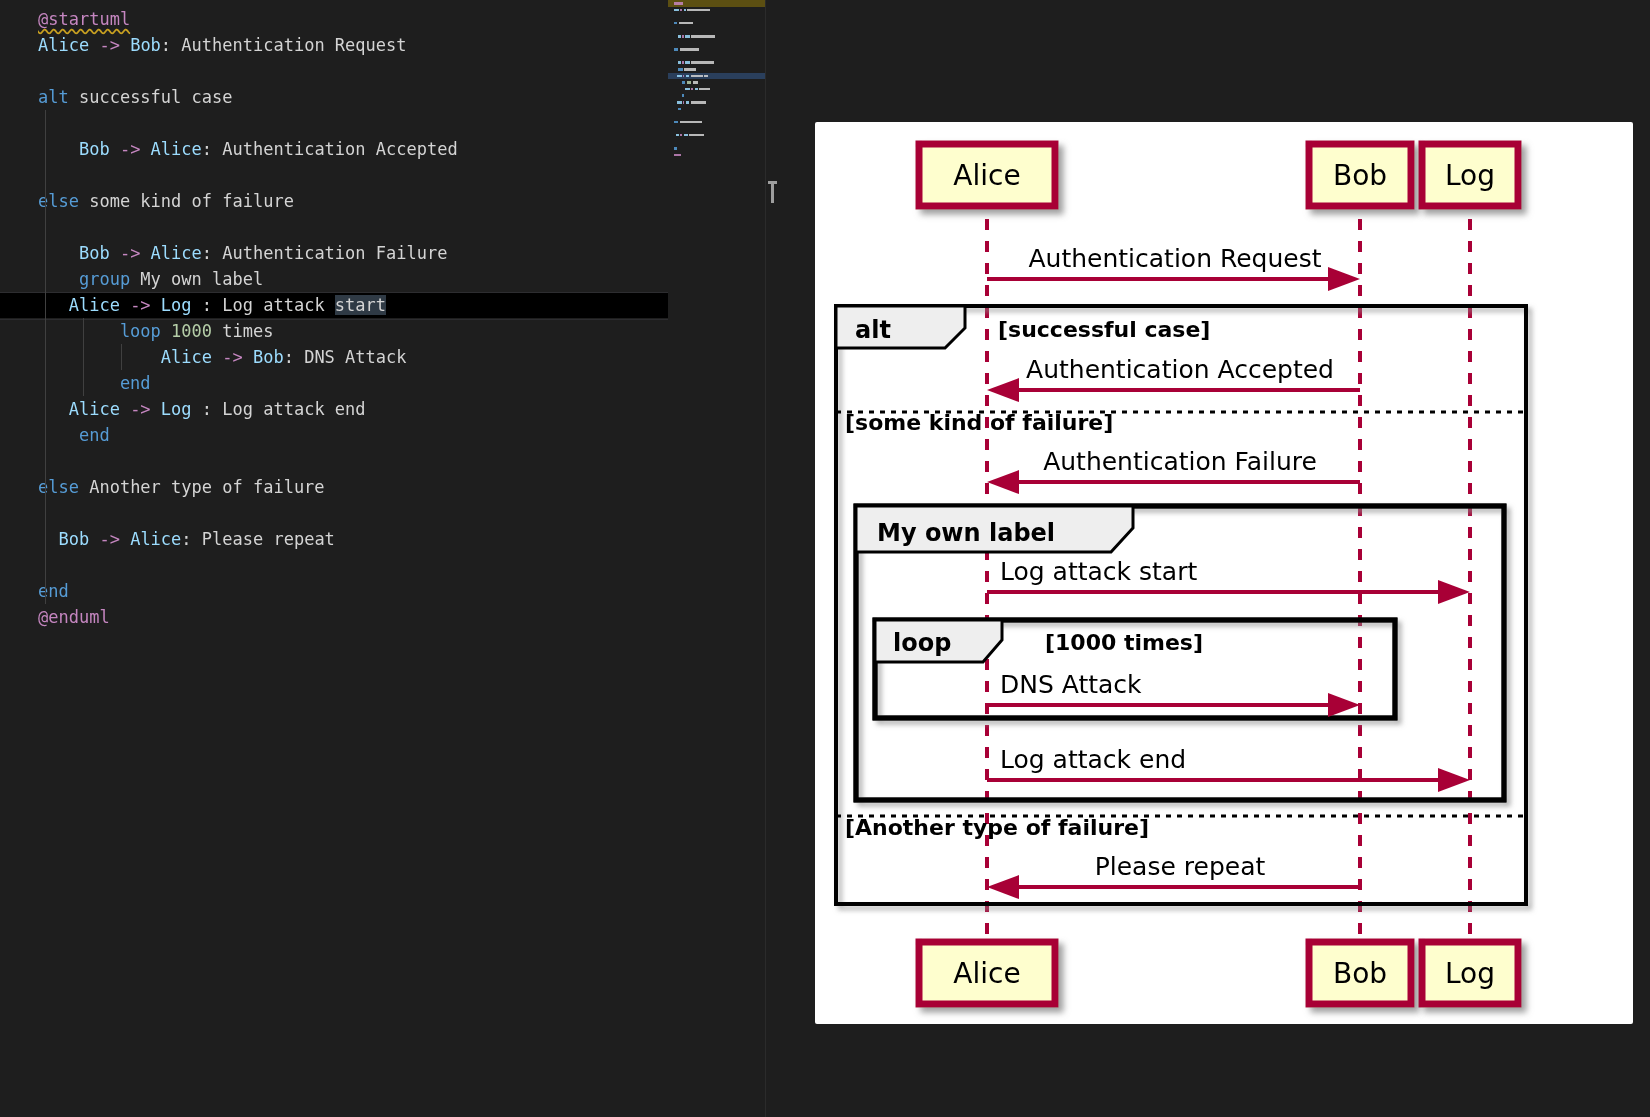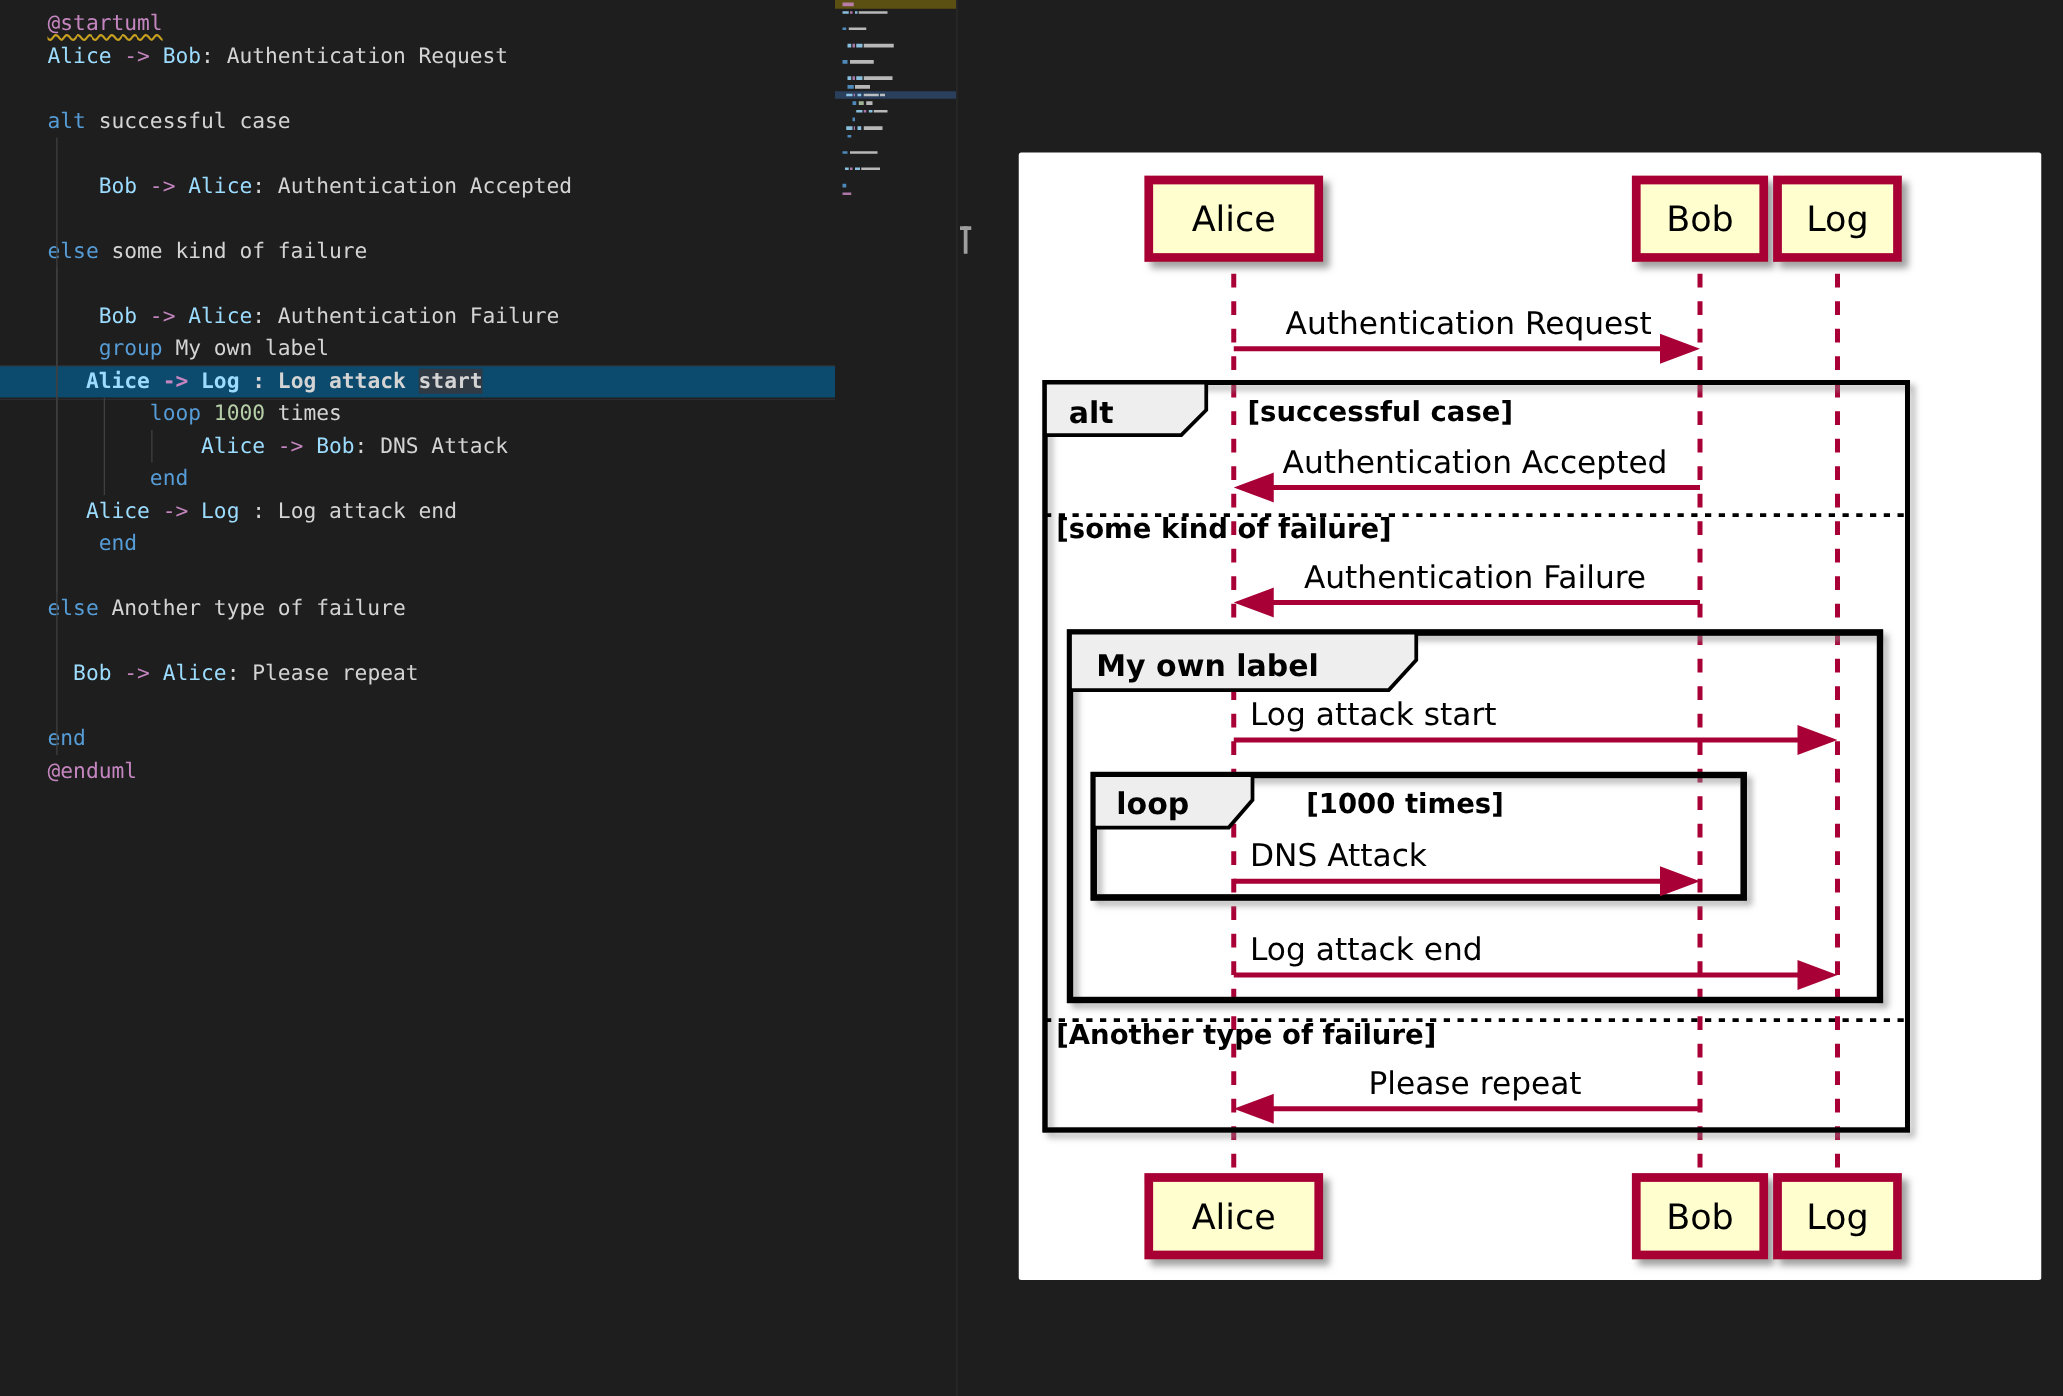--- a/index.html
+++ b/index.html
@@ -18,21 +18,21 @@
   }
   #code-area {
     position: absolute; left: 0; top: 0; width: 668px; height: 1117px;
     padding: 6px 0 0 0;
     font-family: "DejaVu Sans Mono", monospace;
     font-size: 17px;
     line-height: 26px;
     white-space: pre;
   }
   .code-line { position: relative; height: 26px; padding-left: 38px; color: #d4d4d4; }
-  .code-line.active { background: #0c4a6e; font-weight: bold; }
+  .code-line.active { background: #000000; }
   .code-line.active::after {
     content: ""; position: absolute; left: 0; right: 0; top: 0;
     border-top: 1px solid #2d2d30; border-bottom: 1px solid #2d2d30;
     height: 26px; pointer-events: none;
   }
   .tok-kw   { color: #569cd6; }
   .tok-part { color: #9cdcfe; }
   .tok-arrow{ color: #c586c0; }
   .tok-txt  { color: #d4d4d4; }
   .tok-num  { color: #b5cea8; }

